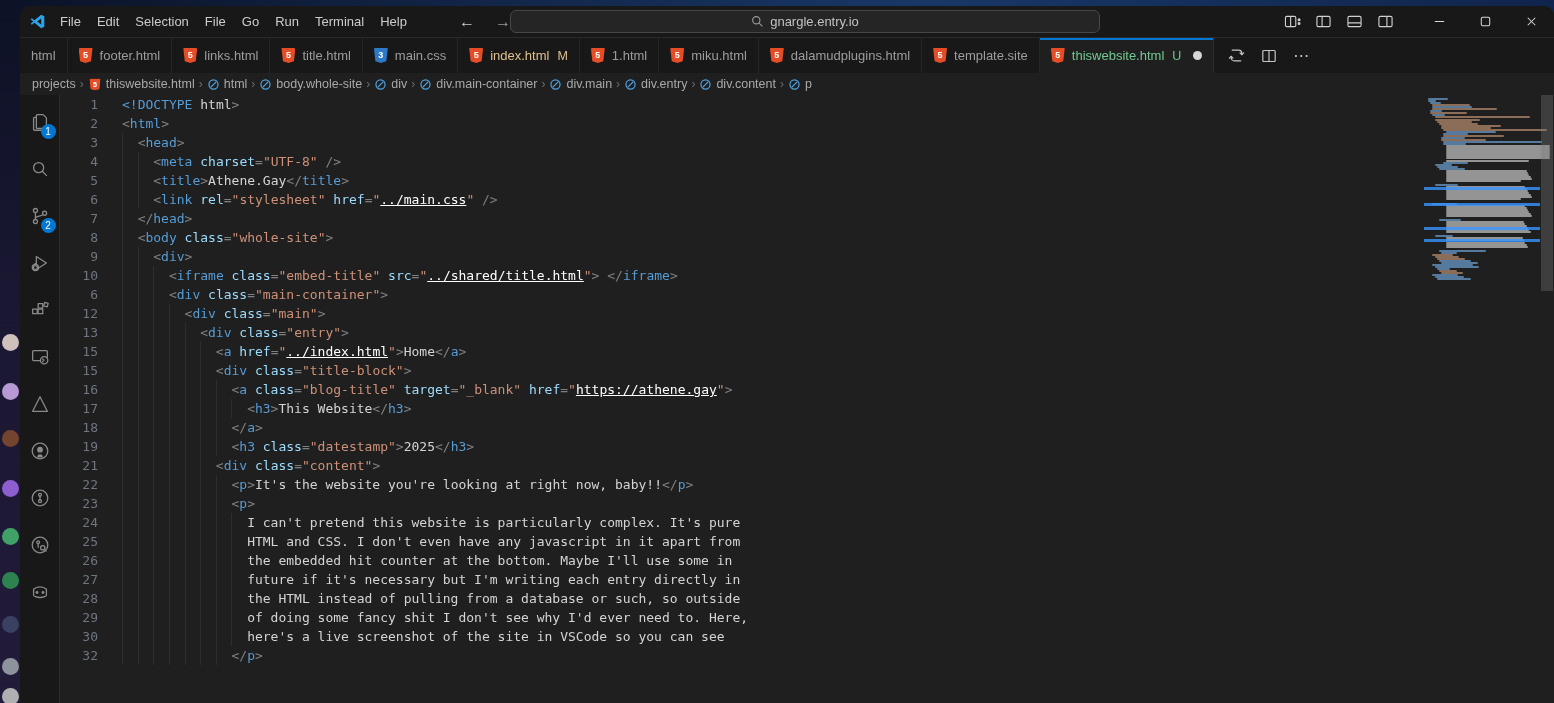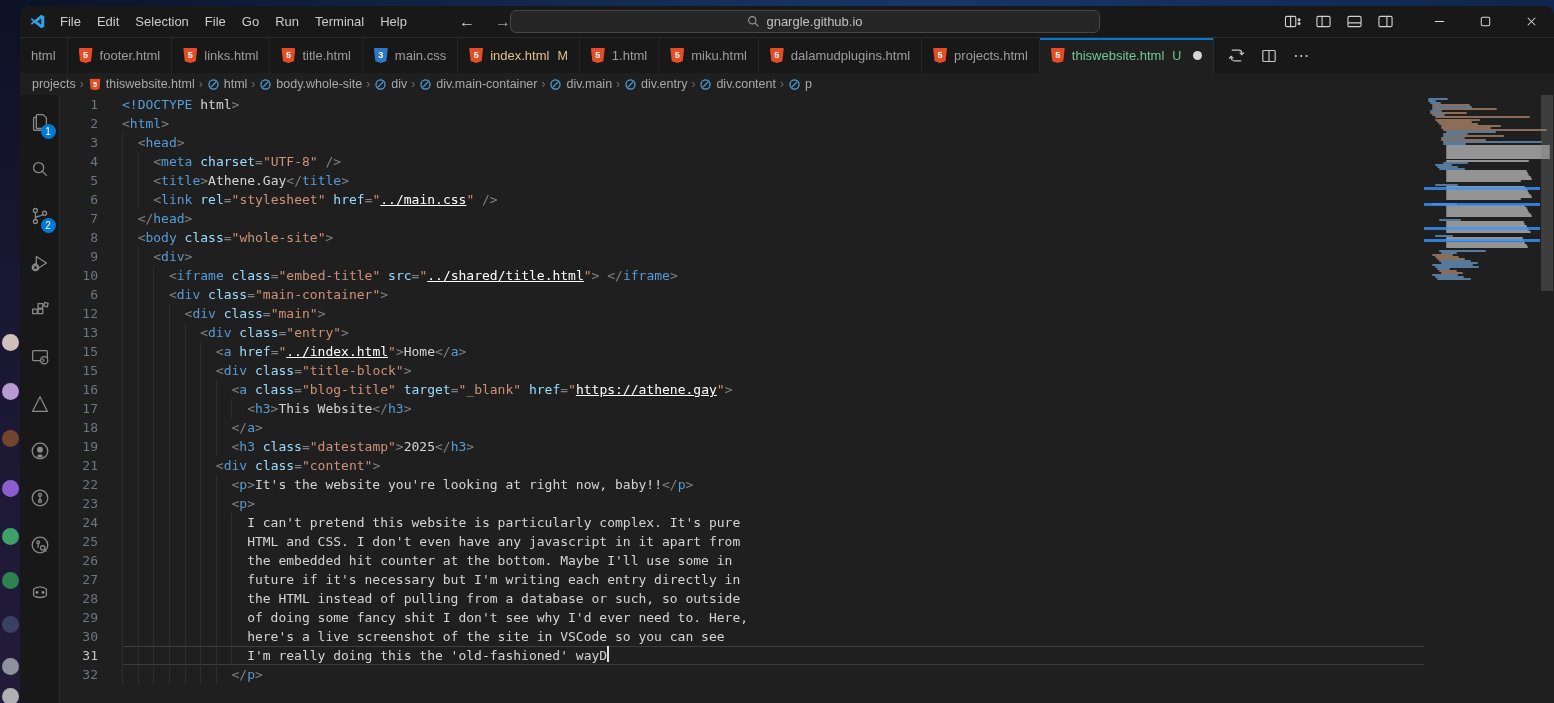--- a/index.html
+++ b/index.html
@@ -126,21 +126,21 @@
       <span>←</span>
       <span class="arrow-fwd">→</span>
     </div>
     <div class="searchbox">
       <span>
         <svg width="13" height="13" viewBox="0 0 16 16" fill="none" stroke="#9a9a9a" stroke-width="1.4">
             <circle cx="6.5" cy="6.5" r="4.5"></circle>
             <line x1="10" y1="10" x2="14" y2="14"></line>
           </svg>
       </span>
-      <span>gnargle.github.io</span>
+      <span>gnargle.entry.io</span>
     </div>
     <div class="layout-icons">
         <span>
           <svg width="17" height="15" viewBox="0 0 18 16" fill="none" stroke="currentColor" stroke-width="1.2">
             <rect x="1.5" y="2.5" width="11" height="11" rx="1.5"></rect>
             <line x1="7" y1="2.5" x2="7" y2="13.5"></line>
             <circle cx="16" cy="6" r="1" fill="currentColor"></circle>
             <circle cx="16" cy="10" r="1" fill="currentColor"></circle>
           </svg>
         </span>
@@ -233,21 +233,21 @@
       <div class="tab">
         <span class="ficon html">
           <span>5</span>
         </span>
         <span>dalamudplugins.html</span>
       </div>
       <div class="tab">
         <span class="ficon html">
           <span>5</span>
         </span>
-        <span>projects.html</span>
+        <span>template.site</span>
       </div>
       <div class="tab active">
         <span class="ficon html">
           <span>5</span>
         </span>
         <span class="lbl-untracked">thiswebsite.html</span>
         <span class="gbadge u">U</span>
         <span class="dot"></span>
       </div>
       <div class="editor-actions">
@@ -559,24 +559,20 @@
               <span class="num">28</span>
               <span class="lcontent"><span class="g"></span><span class="g"></span><span class="g"></span><span class="g"></span><span class="g"></span><span class="g"></span><span class="g"></span><span class="g"></span><span class="sx">the HTML instead of pulling from a database or such, so outside</span></span>
             </div>
             <div class="line">
               <span class="num">29</span>
               <span class="lcontent"><span class="g"></span><span class="g"></span><span class="g"></span><span class="g"></span><span class="g"></span><span class="g"></span><span class="g"></span><span class="g"></span><span class="sx">of doing some fancy shit I don't see why I'd ever need to. Here,</span></span>
             </div>
             <div class="line">
               <span class="num">30</span>
               <span class="lcontent"><span class="g"></span><span class="g"></span><span class="g"></span><span class="g"></span><span class="g"></span><span class="g"></span><span class="g"></span><span class="g"></span><span class="sx">here's a live screenshot of the site in VSCode so you can see</span></span>
-            </div>
-            <div class="line current">
-              <span class="num">31</span>
-              <span class="lcontent"><span class="g"></span><span class="g"></span><span class="g"></span><span class="g"></span><span class="g"></span><span class="g"></span><span class="g"></span><span class="g"></span><span class="sx">I'm really doing this the 'old-fashioned' wayD</span><span class="cursor"></span></span>
             </div>
             <div class="line">
               <span class="num">32</span>
               <span class="lcontent"><span class="g"></span><span class="g"></span><span class="g"></span><span class="g"></span><span class="g"></span><span class="g"></span><span class="g"></span><span class="sp">&lt;/</span><span class="st">p</span><span class="sp">&gt;</span></span>
             </div>
           </div>
         <div class="minimap">
             <div class="mrow" style="top: 3px; left: 4px; width: 20.25px; background: rgb(85, 122, 158);"></div>
             <div class="mrow" style="top: 5.05px; left: 4px; width: 8.1px; background: rgb(85, 122, 158);"></div>
             <div class="mrow" style="top: 7.1px; left: 6.2px; width: 10.8px; background: rgb(85, 122, 158);"></div>

